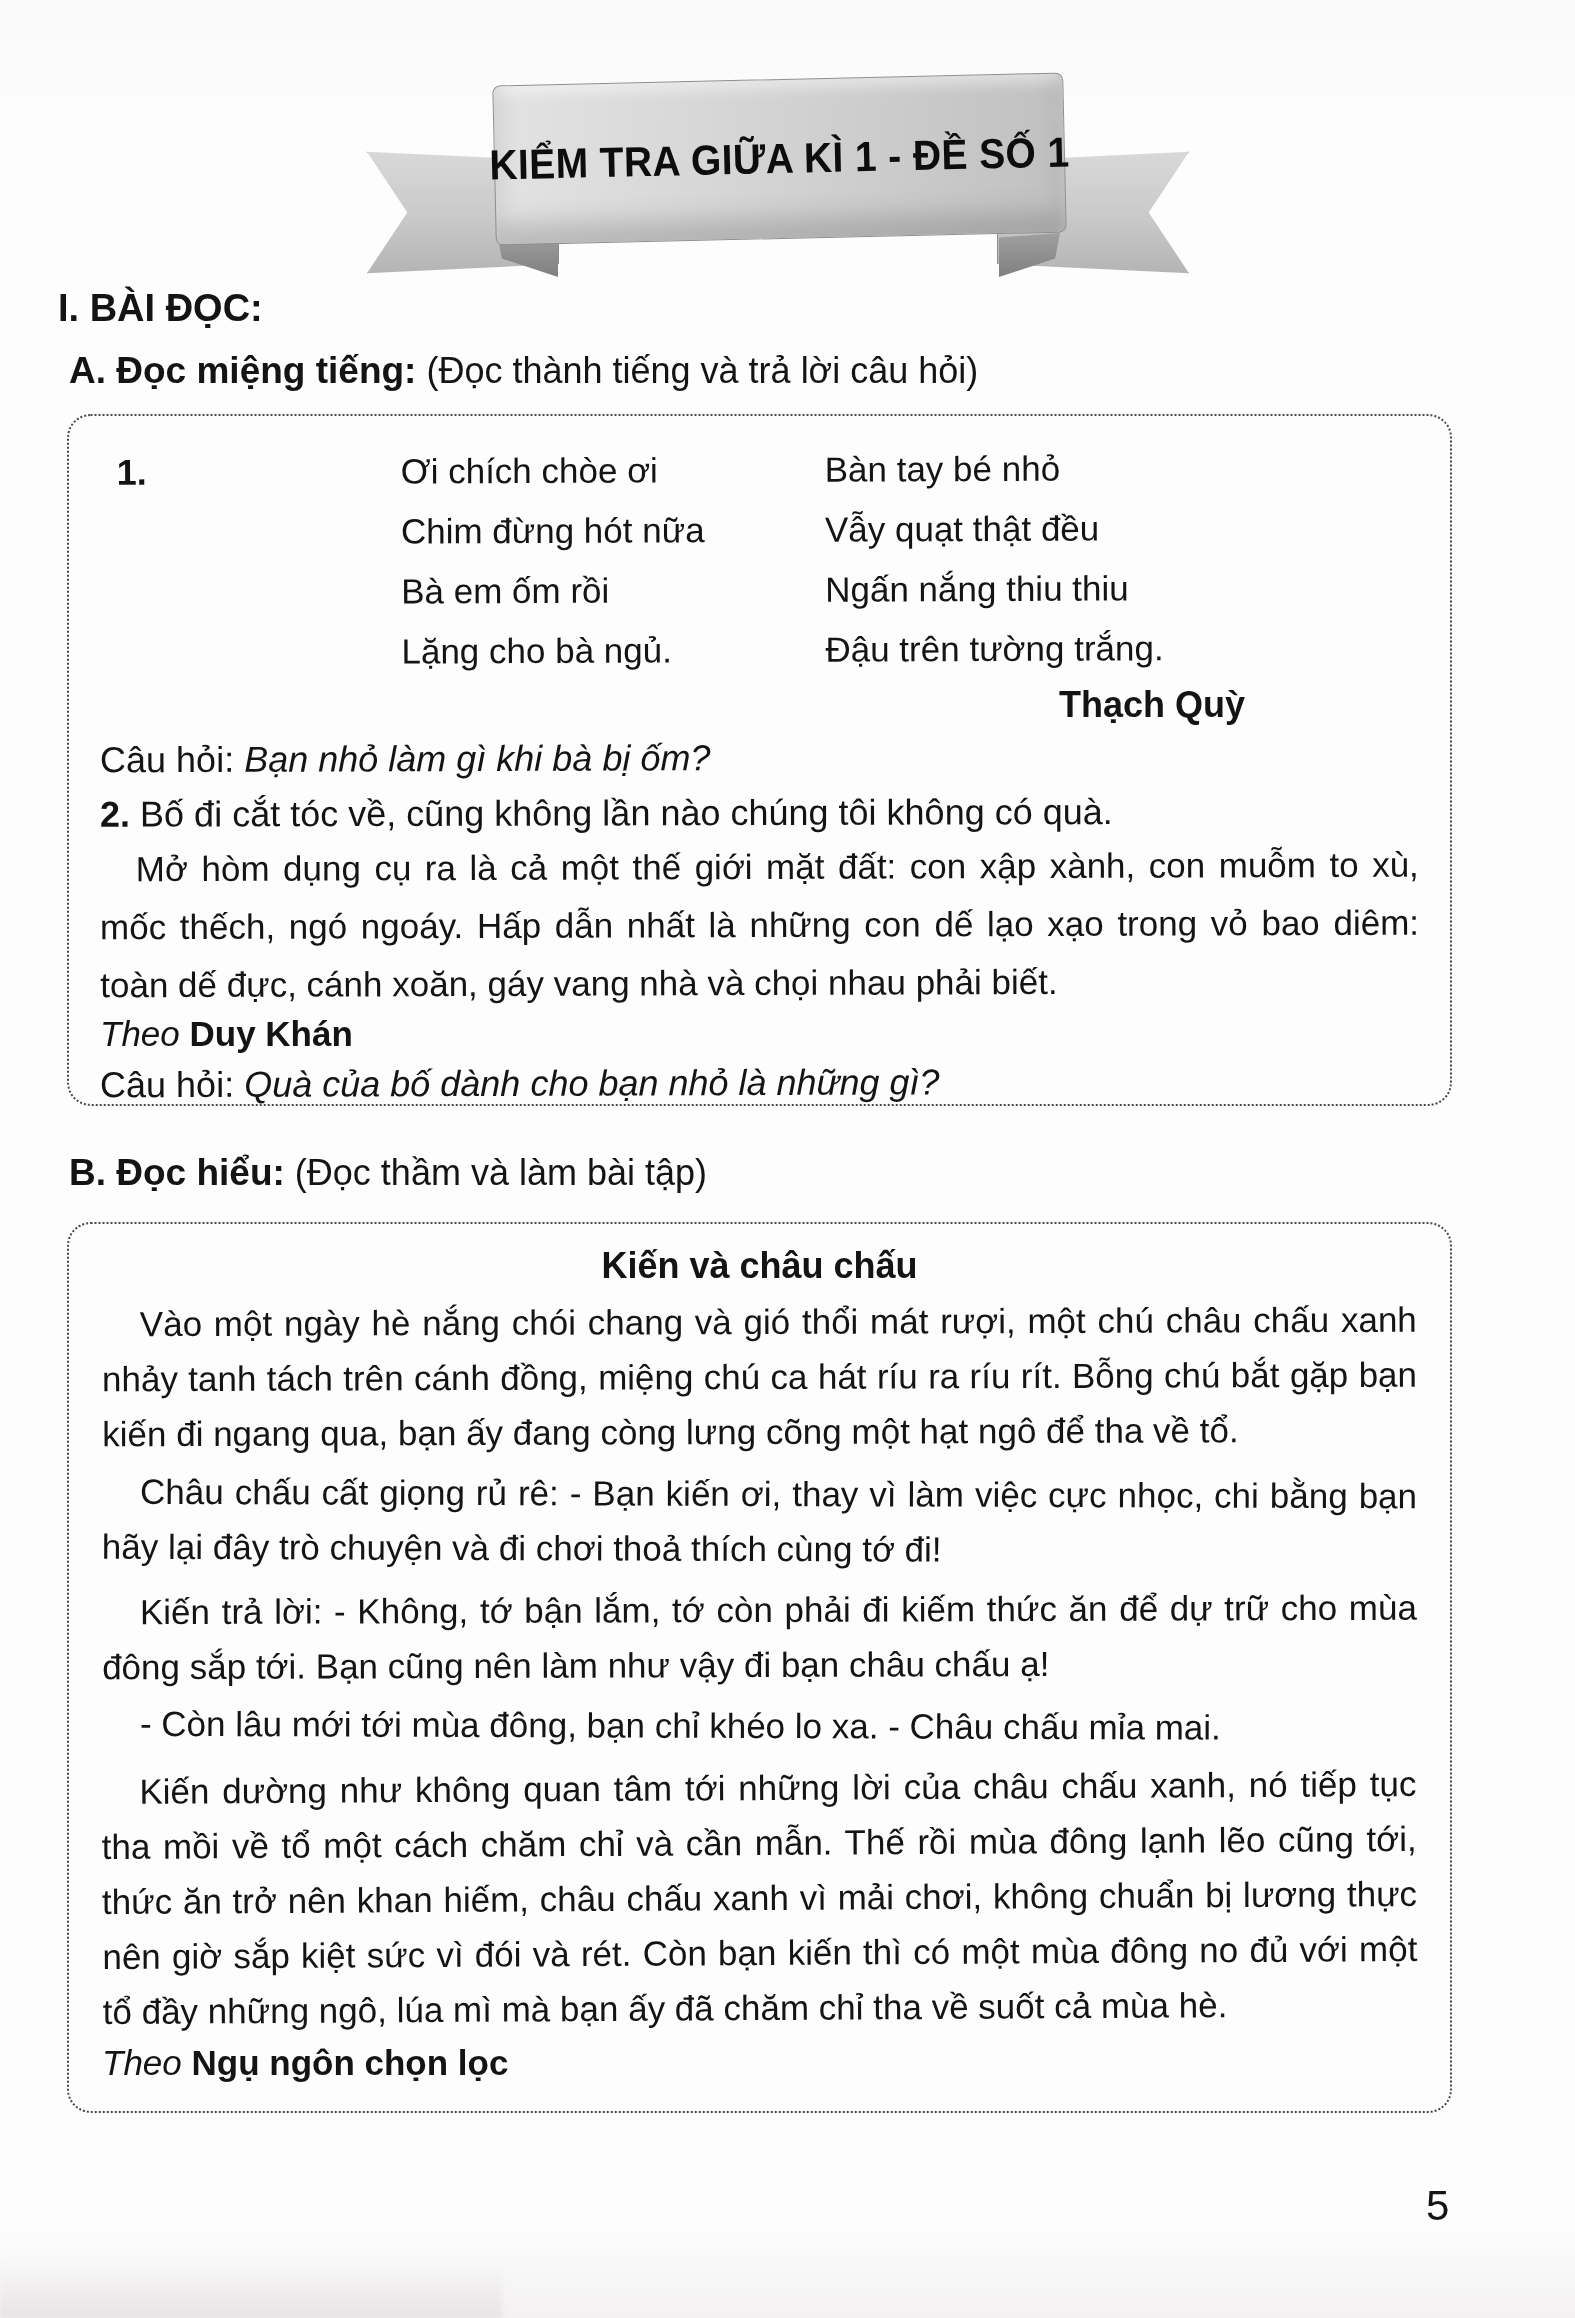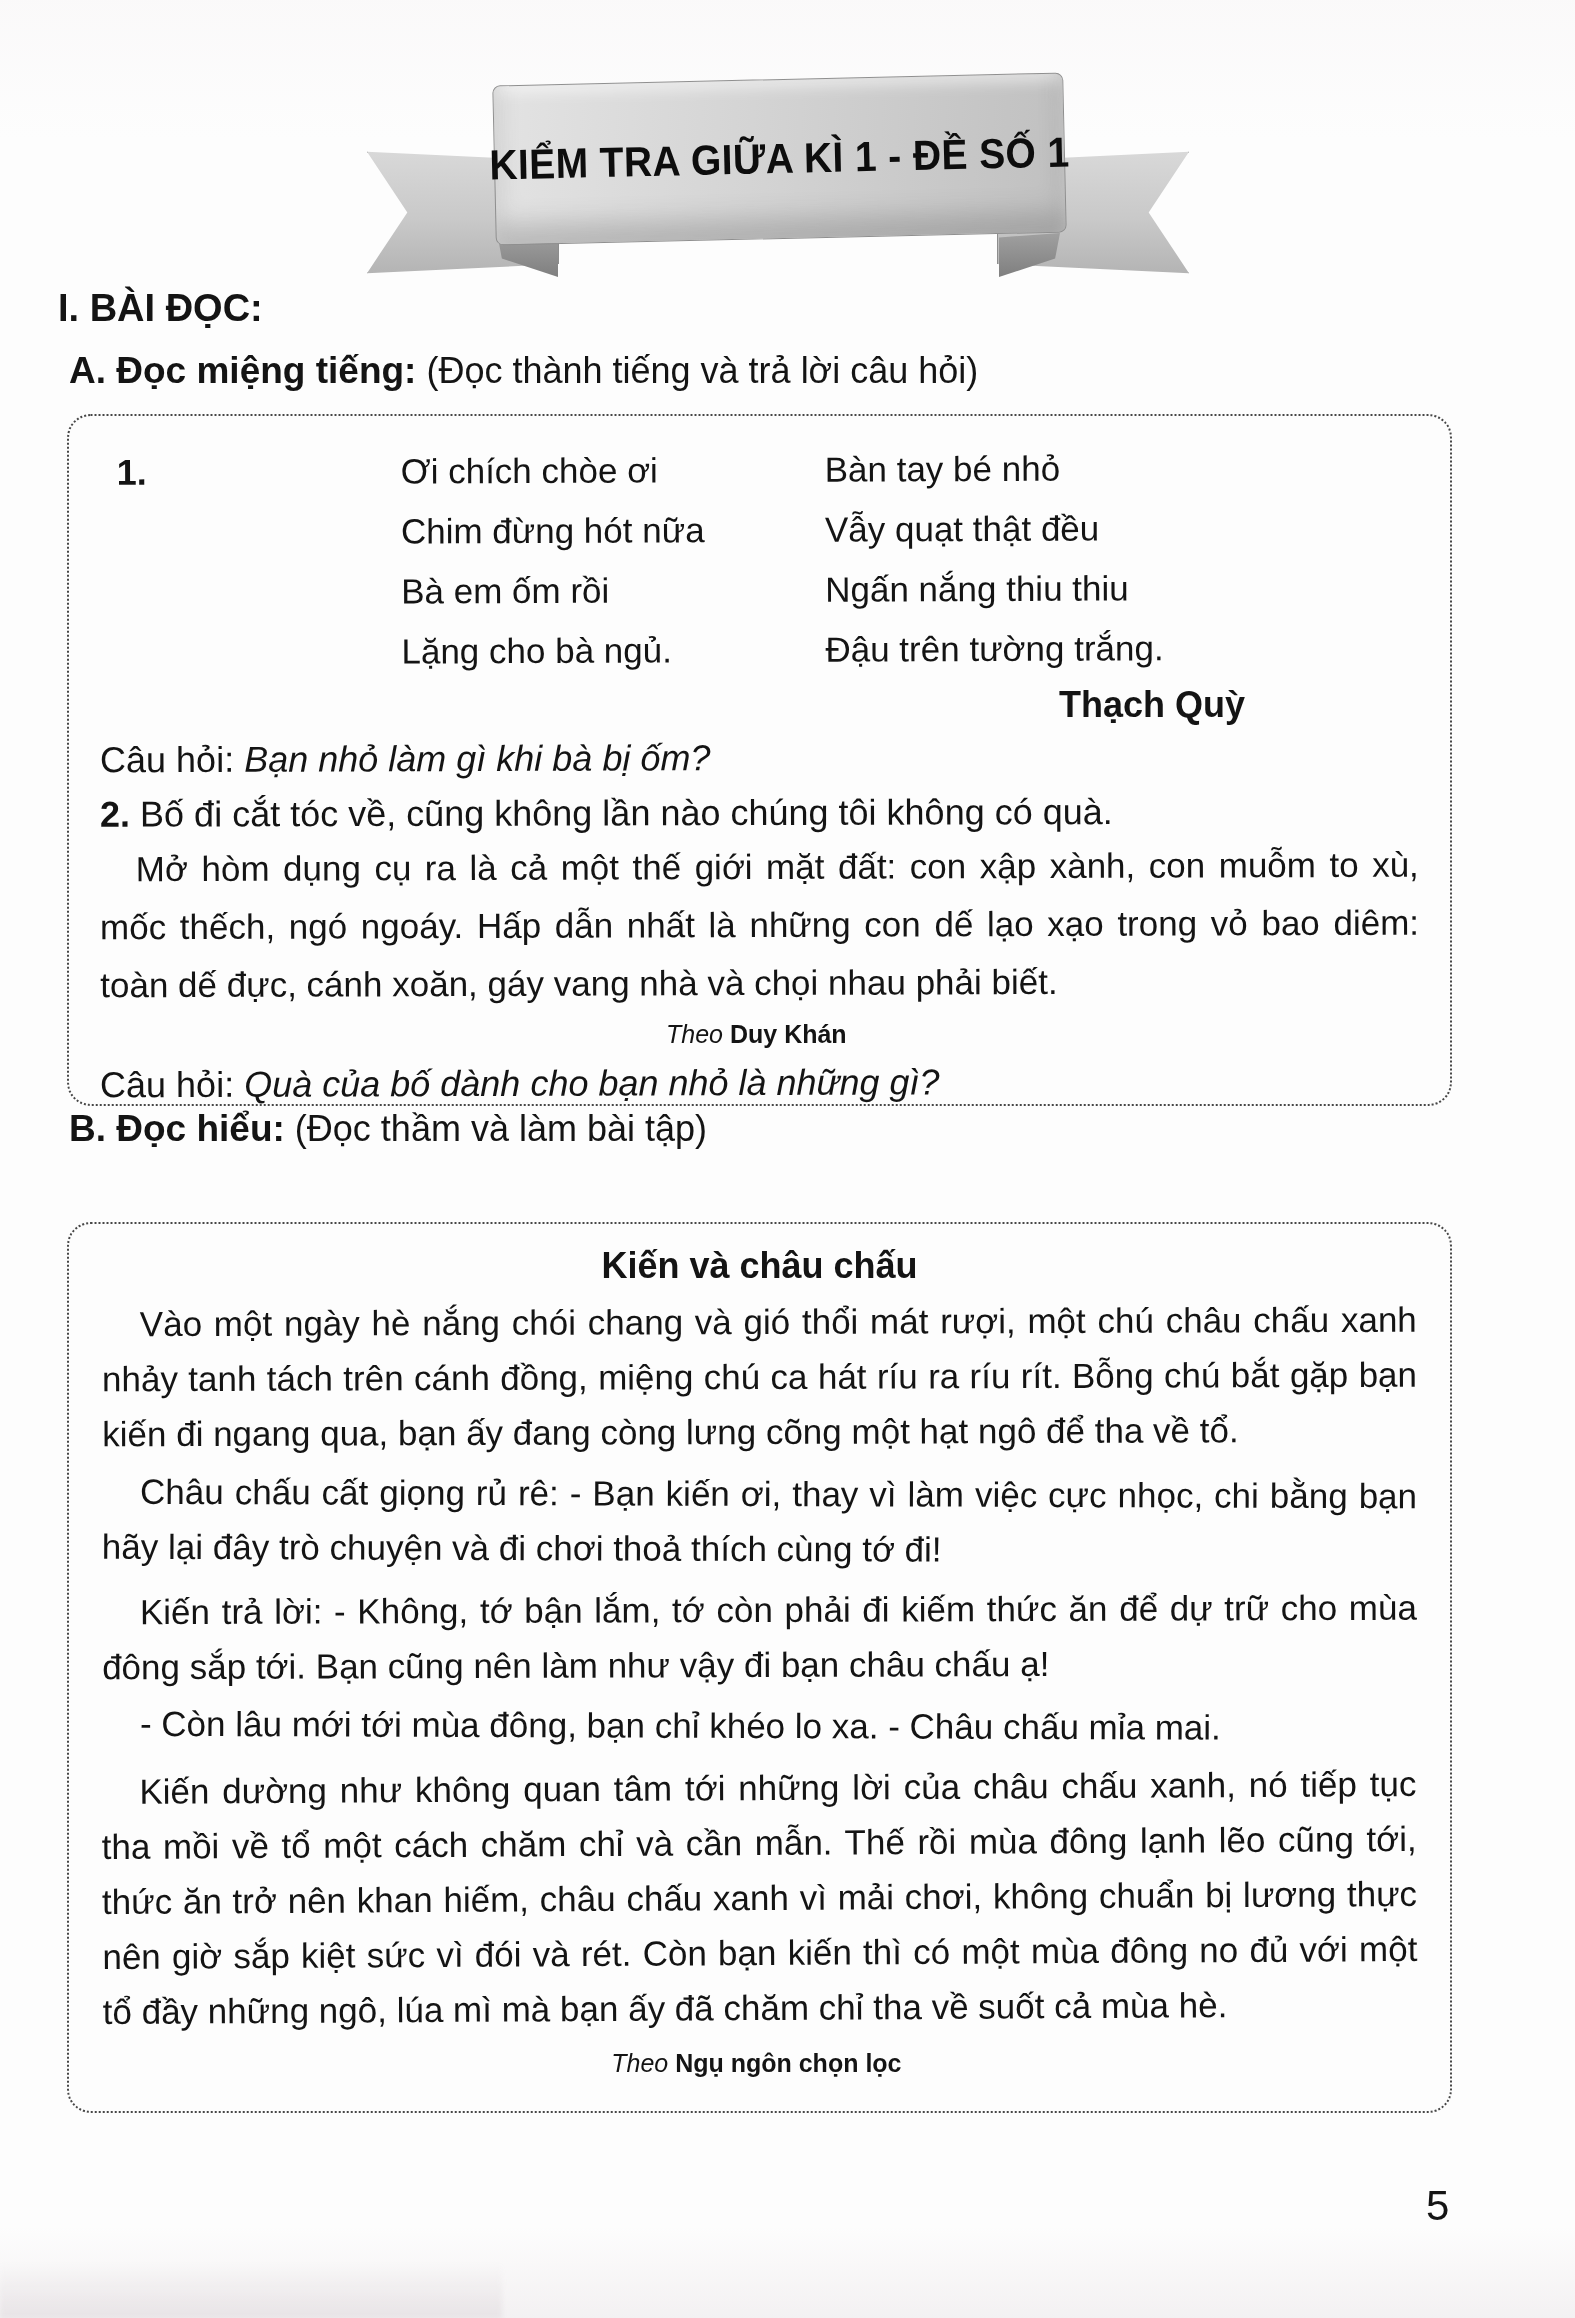--- a/index.html
+++ b/index.html
@@ -46,21 +46,21 @@
   .banner-title{
     font-weight:bold;font-size:39px;letter-spacing:0.4px;color:#0d0d0d;
     white-space:nowrap;transform:scaleY(1.08);
   }
   
   .h-main{position:absolute;left:58px;top:287px;font-size:38px;font-weight:bold;}
   .h-sub{position:absolute;left:69px;font-size:36px;}
   .h-sub .lbl{font-weight:bold;font-size:37px;}
   .h-sub .note{font-weight:normal;text-align:right;}
   #headA{top:350px;}
-  #headB{top:1108px;}
+  #headB{top:1152px;}
   
   .dotbox{
     position:absolute;left:67px;width:1385px;
     border:2.4px dotted #474747;border-radius:23.5px;
     box-sizing:border-box;
   }
   #box1{top:414px;height:692px;padding:23.5px 31px 0 31px;}
   #box2{top:1222px;height:891px;padding:20.4px 33px 0 33px;}
   
   .poem-row{display:flex;transform:rotate(-0.25deg);}
@@ -75,21 +75,21 @@
   .question{margin-top:9.4px;font-size:36px;line-height:44px;transform:rotate(-0.2deg);}
   .question .q-label{font-weight:normal;}
   .question .q-text{font-style:italic;}
   .lead-line{margin-top:11px;font-size:36px;line-height:44px;transform:rotate(-0.15deg);}
   .lead-line .num{font-weight:bold;}
   .body-par{
     margin-top:3.1px;font-size:35px;line-height:58px;
     text-align:justify;text-indent:36px;transform:rotate(-0.2deg);
   }
   .source-line{
-    text-align:center;font-size:25px;line-height:44px;margin-right:6.3px;
+    text-align:left;font-size:35px;line-height:44px;margin-right:6.3px;
   }
   .source-line .pref{font-style:italic;}
   .source-line .name{font-weight:bold;}
   #q2{margin-top:4.7px;}
   
   .story-title{text-align:center;font-weight:bold;font-size:36px;line-height:44px;margin-bottom:6px;}
   .story-par{
     font-size:35px;line-height:55px;margin:0 0 6.3px 0;
     text-align:justify;text-indent:38px;
   }

